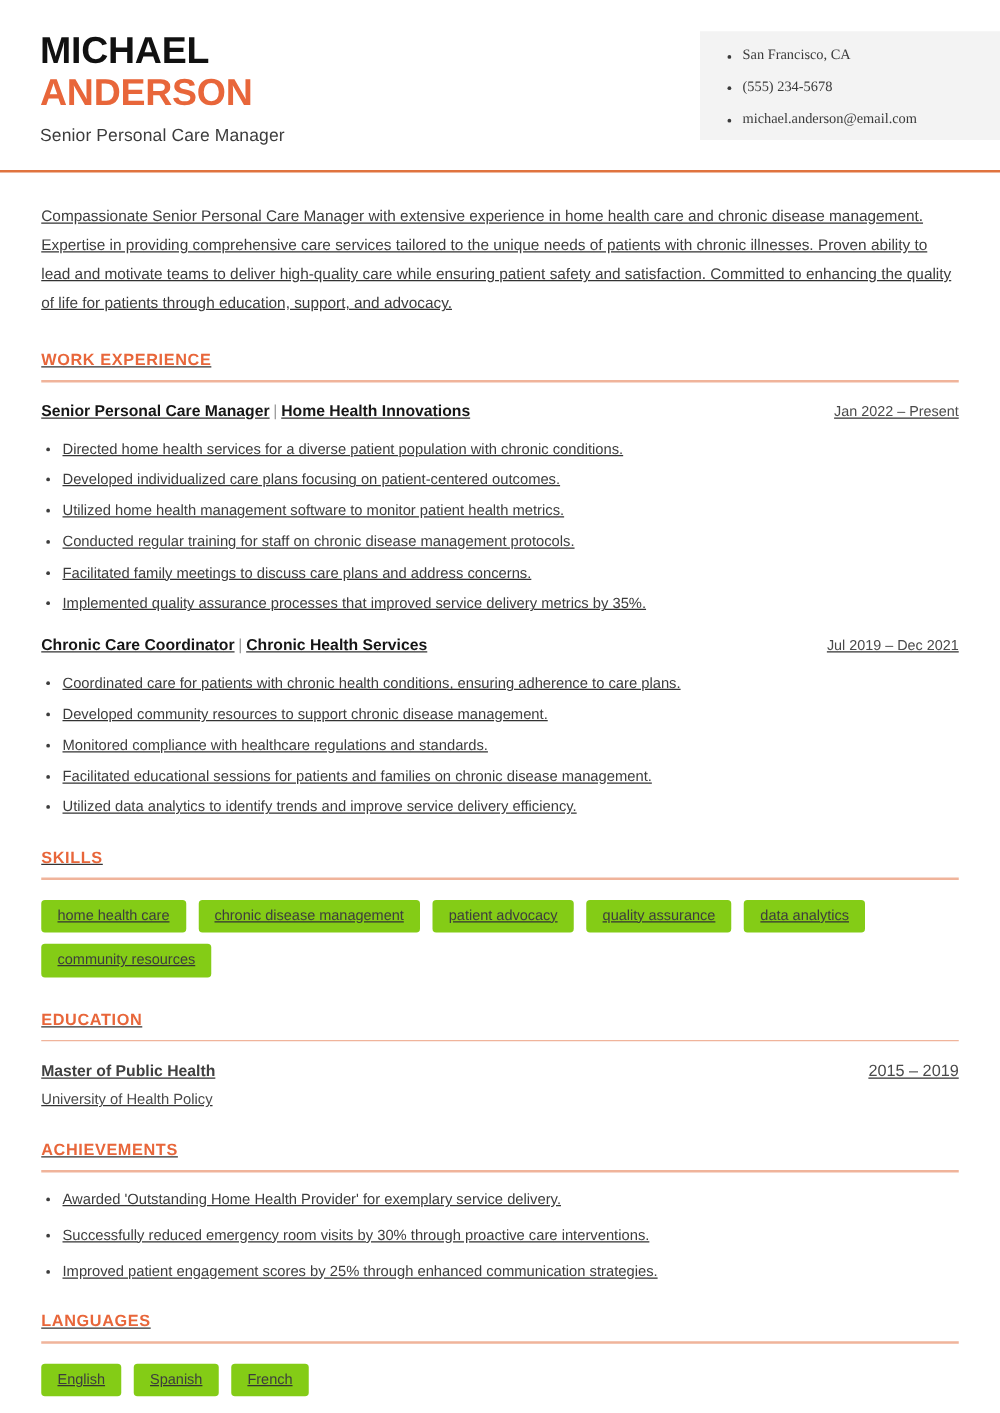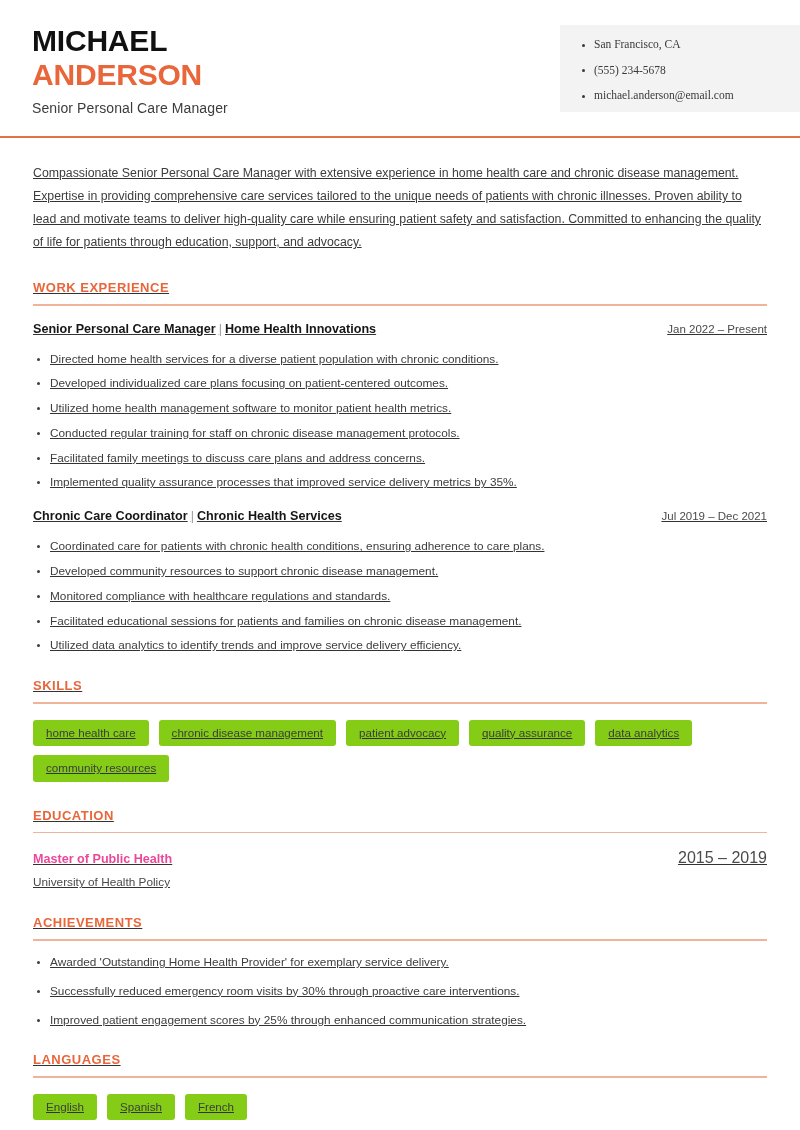--- a/index.html
+++ b/index.html
@@ -190,24 +190,24 @@
 
   
   .edu-head {
     display: flex;
     justify-content: space-between;
     align-items: baseline;
   }
   .edu-degree {
     font-size: 12.6px;
     font-weight: bold;
-    color: #ec4899;
+    color: #404040;
   }
   .edu-date {
-    font-size: 16px;
+    font-size: 13px;
     color: #4a4a4a;
     white-space: nowrap;
   }
   .edu-school {
     font-size: 11.8px;
     color: #4a4a4a;
     margin-top: 8px;
   }
 
   .section-achievements .bullets { margin-top: 0; }

